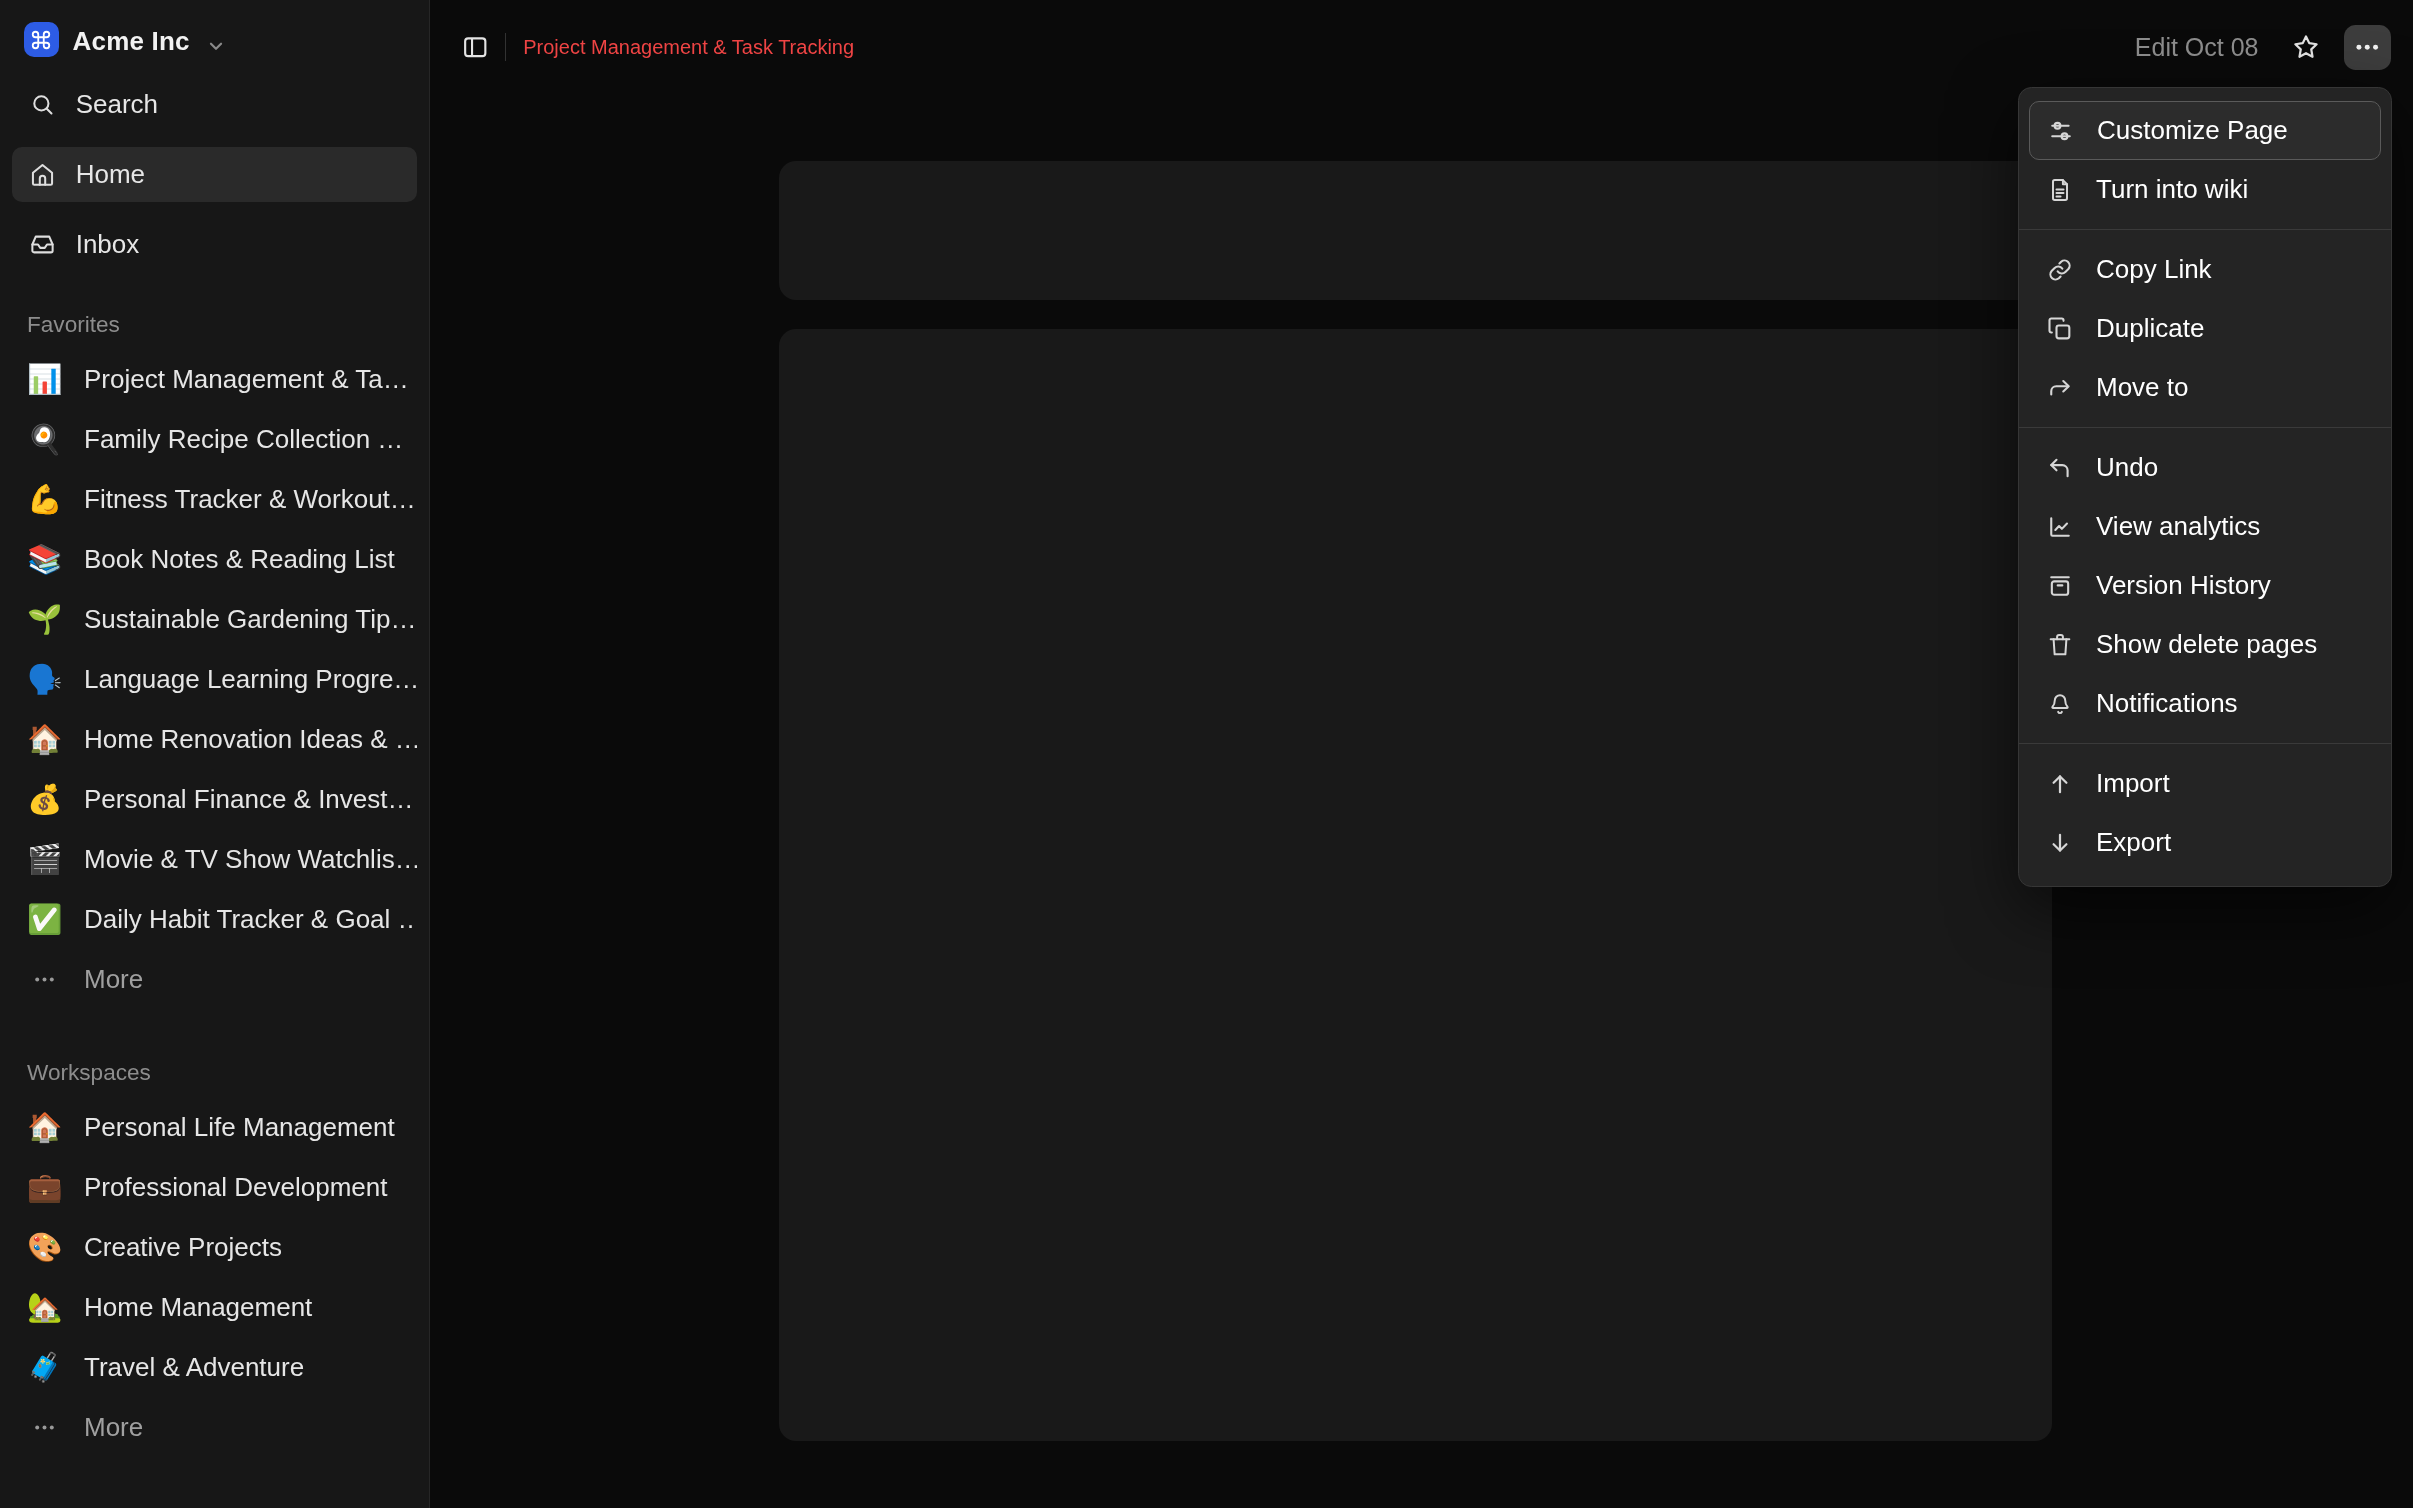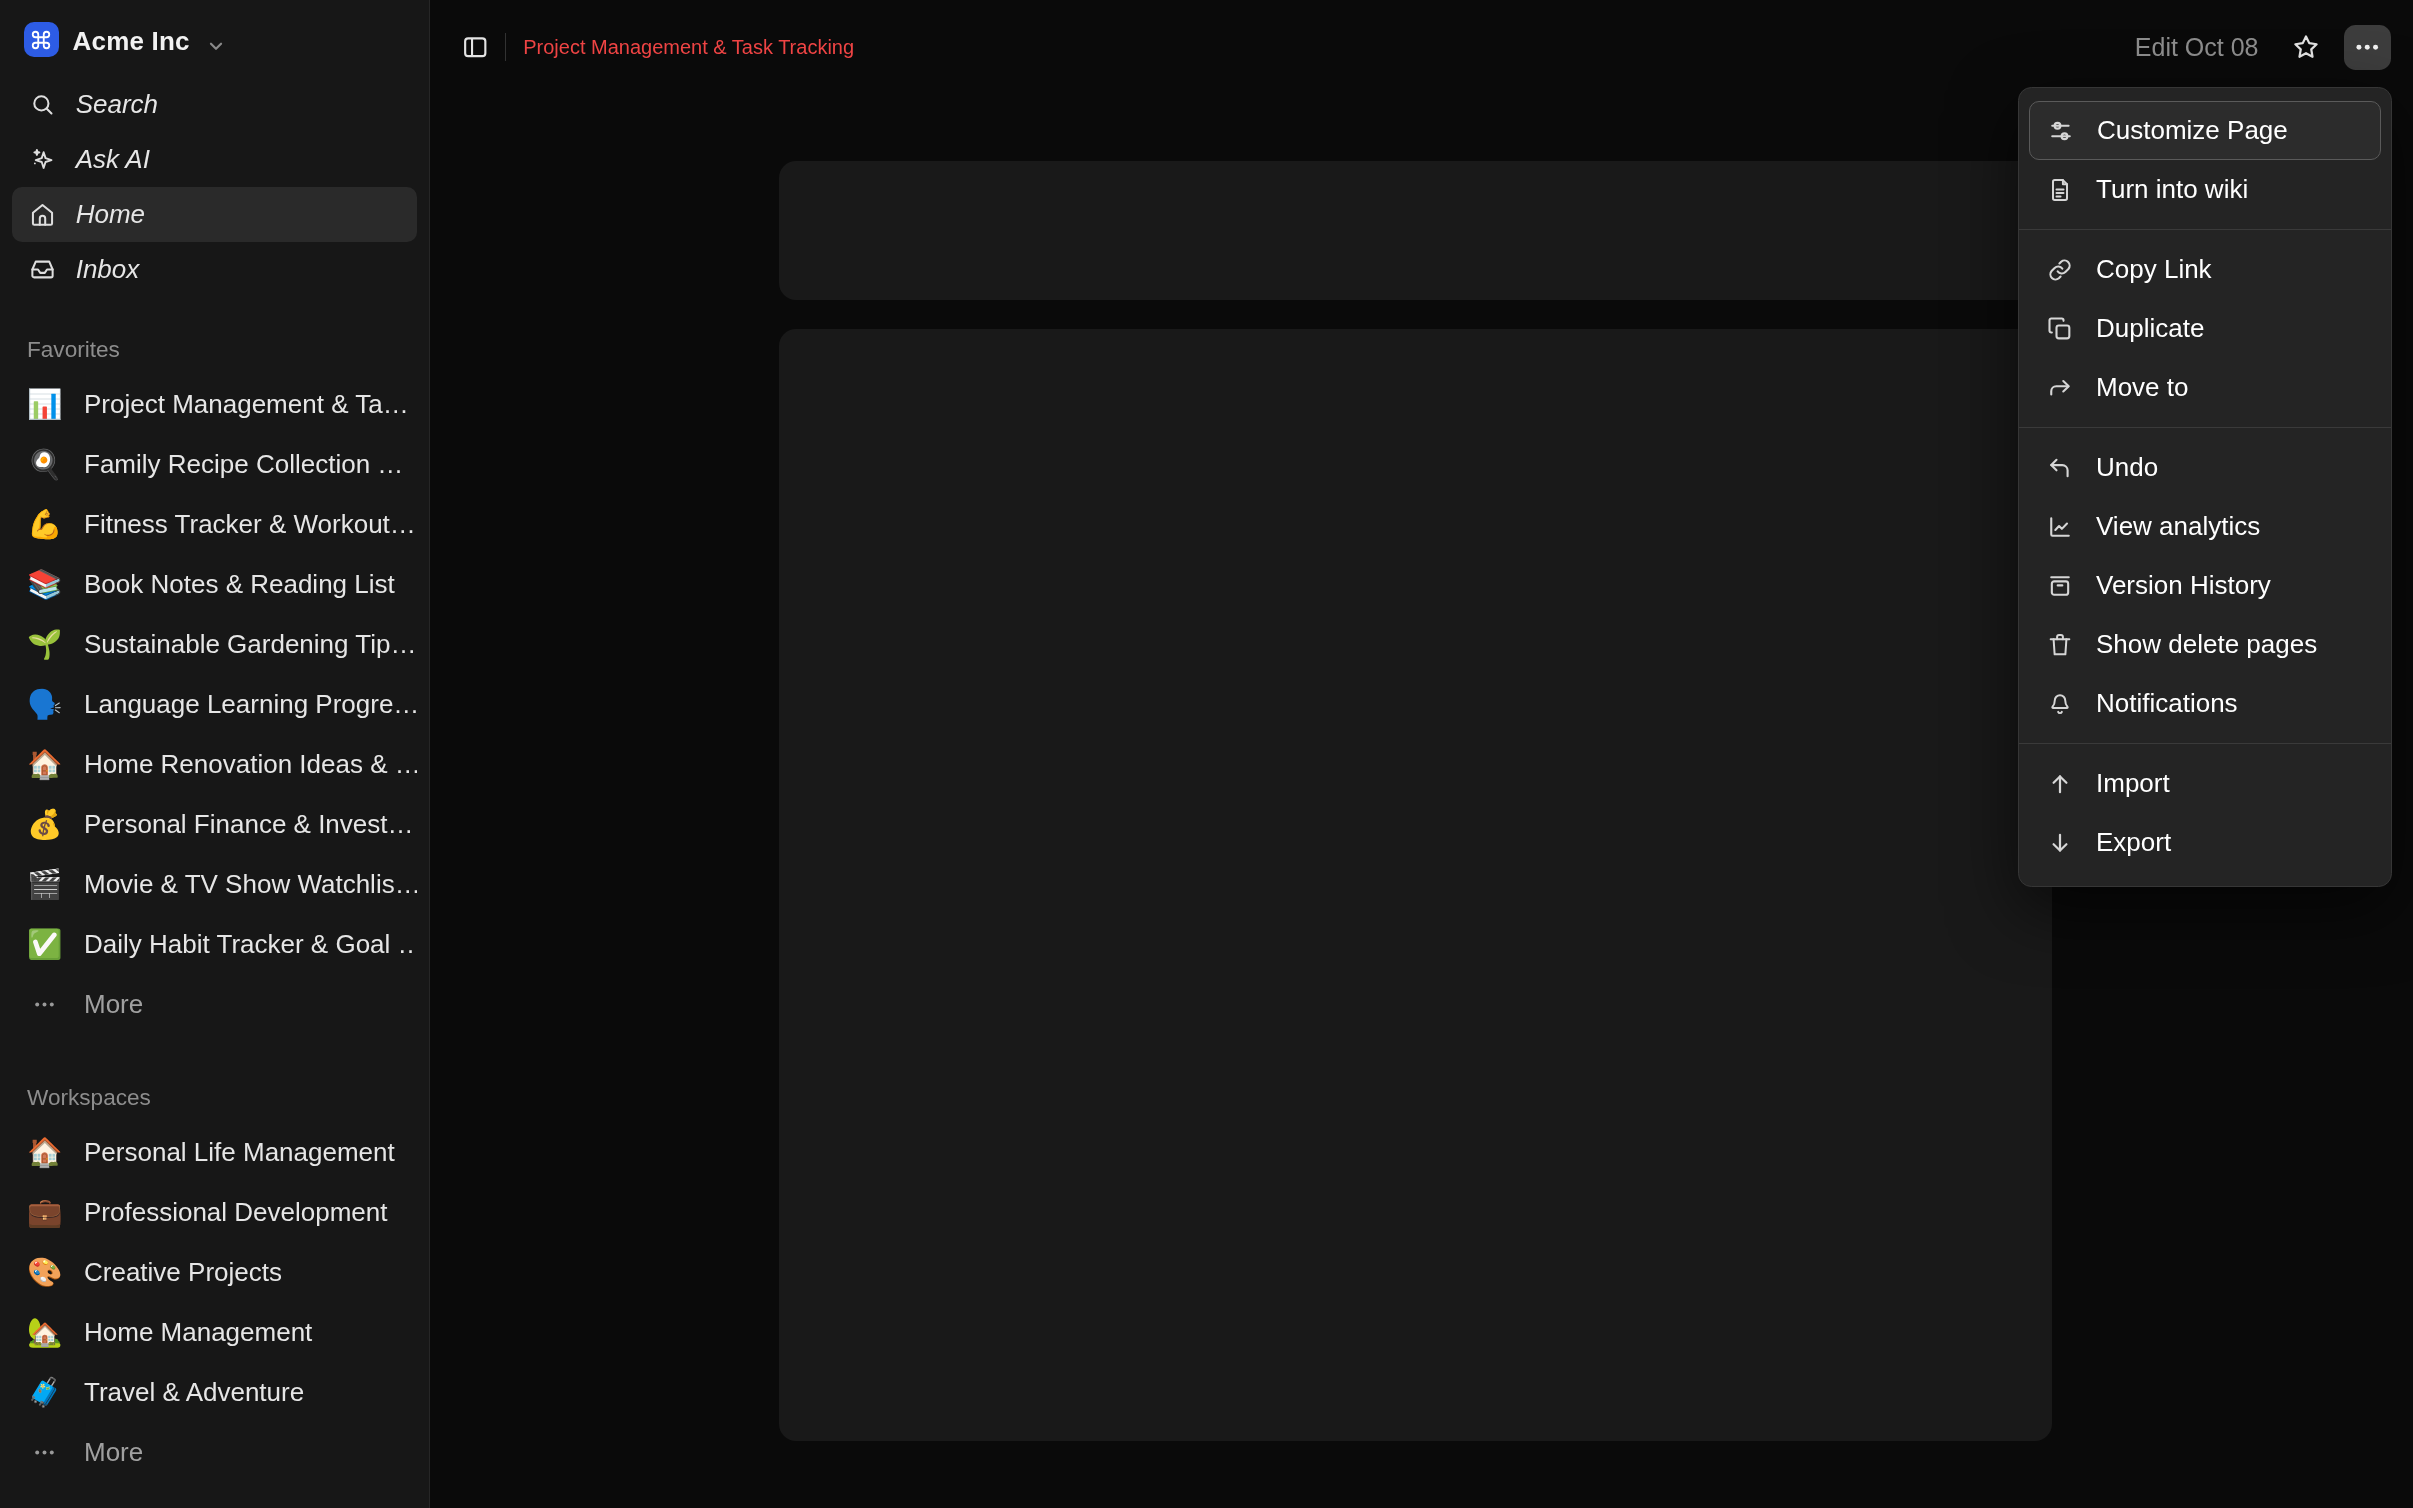--- a/index.html
+++ b/index.html
@@ -12,21 +12,21 @@
   
   .sidebar{position:absolute;left:0;top:0;width:430px;height:1508px;
            background:var(--sidebar-bg,#171717);border-right:0.8px solid #262626;
            box-sizing:border-box;}
   .ws-switcher{display:flex;align-items:flex-end;padding:22px 17px 20px 23.5px;gap:14px;}
   .logo{width:35px;height:35px;border-radius:10px;background:var(--logo-blue,#2d5ce5);
         display:flex;align-items:center;justify-content:center;flex:none;}
   .ws-name{font-size:26px;font-weight:700;color:#f2f2f2;letter-spacing:0.2px;}
   .ws-chevron{margin-left:1.7px;margin-top:3.4px;}
 
-  .nav{display:flex;flex-direction:column;gap:0;padding:0 11.7px;font-style:italic;}
+  .nav{display:flex;flex-direction:column;gap:15px;padding:0 11.7px;}
   .nav-item{display:flex;align-items:center;gap:20px;height:55px;padding:0 17px;
             border-radius:10px;font-size:26px;color:#e6e6e6;cursor:default;}
   .nav-item.active{background:var(--active-item-bg,#2a2a2a);}
   .nav-item .nicon{width:27px;flex:none;color:#dedede;}
 
   .section-title{margin:0 0 11.7px 0;padding-left:27px;font-size:22.6px;color:var(--text-muted,#8d8d8d);}
   .sec-favorites{margin-top:40px;}
   .sec-workspaces{margin-top:50px;}
   .side-list{display:flex;flex-direction:column;}
   .side-row{display:flex;align-items:center;gap:22px;height:60px;padding:0 11.7px 0 27px;
@@ -87,30 +87,20 @@
 
     <nav class="nav">
       <div class="nav-item">
         <span class="nicon">
           <svg width="27" height="27" viewBox="0 0 24 24" fill="none" stroke="currentColor" stroke-width="1.8" stroke-linecap="round">
               <circle cx="11" cy="11" r="6.3"></circle>
               <path d="m15.6 15.6 4.4 4.4"></path>
             </svg>
         </span>
         <span>Search</span>
-      </div>
-      <div class="nav-item">
-        <span class="nicon">
-          <svg width="27" height="27" viewBox="0 0 24 24" fill="none" stroke="currentColor" stroke-width="1.7" stroke-linecap="round" stroke-linejoin="round">
-              <path d="M13 5.5l1.7 5.3 5.3 1.7-5.3 1.7L13 19.5l-1.7-5.3L6 12.5l5.3-1.7z"></path>
-              <path d="M7 3.5l.5 1.7 1.7.5-1.7.5L7 7.9l-.5-1.7-1.7-.5 1.7-.5z"></path>
-              <circle cx="5.2" cy="15.5" r="0.8" fill="currentColor" stroke="none"></circle>
-            </svg>
-        </span>
-        <span>Ask AI</span>
       </div>
       <div class="nav-item active">
         <span class="nicon">
           <svg width="27" height="27" viewBox="0 0 24 24" fill="none" stroke="currentColor" stroke-width="1.8" stroke-linecap="round" stroke-linejoin="round">
               <path d="M3.5 10.5 12 3.5l8.5 7V20a1.2 1.2 0 0 1-1.2 1.2H4.7A1.2 1.2 0 0 1 3.5 20Z"></path>
               <path d="M9.6 21v-5.4a2.4 2.4 0 0 1 4.8 0V21"></path>
             </svg>
         </span>
         <span>Home</span>
       </div>

